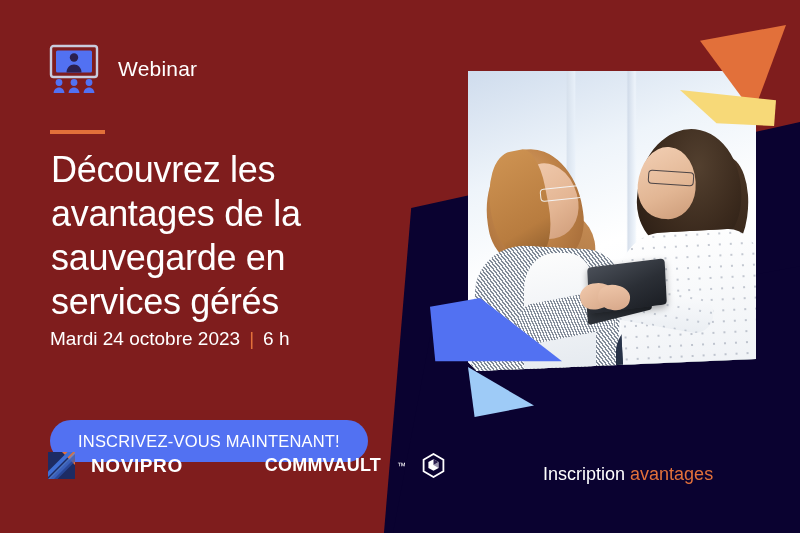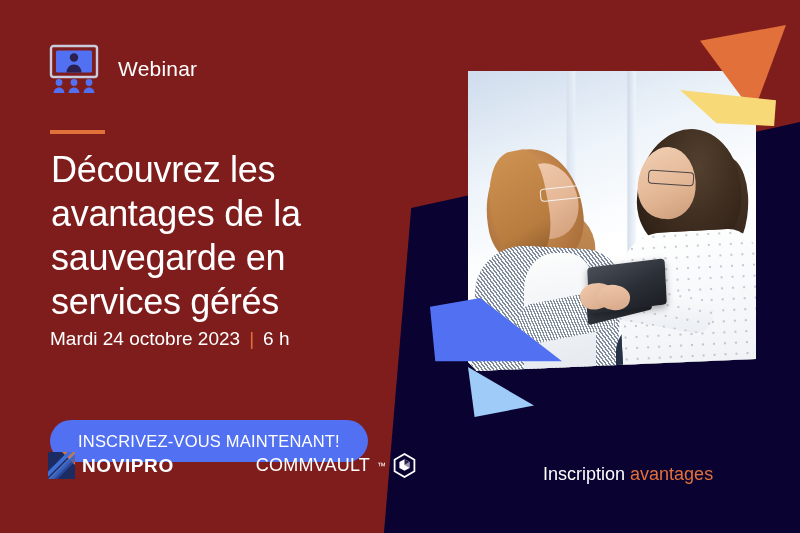--- a/index.html
+++ b/index.html
@@ -349,33 +349,33 @@
     position: absolute;
     left: 0;
     top: 452px;
     display: flex;
     align-items: center;
     gap: 82px;
   }
   .logo {
     display: flex;
     align-items: center;
-    gap: 7px;
+    gap: 16px;
   }
   .novipro-mark { width: 27px; height: 27px; display: block; }
   .novipro-word {
     color: #ffffff;
     font-size: 19px;
     font-weight: bold;
     letter-spacing: .6px;
   }
   .cv-word {
     color: #ffffff;
     font-size: 18px;
-    font-weight: normal;
+    font-weight: bold;
     letter-spacing: .2px;
   }
   .cv-tm {
     color: #ffffff;
     font-size: 9px;
     vertical-align: super;
   }
   .cv-mark { width: 23px; height: 25px; display: block; }
 
   

